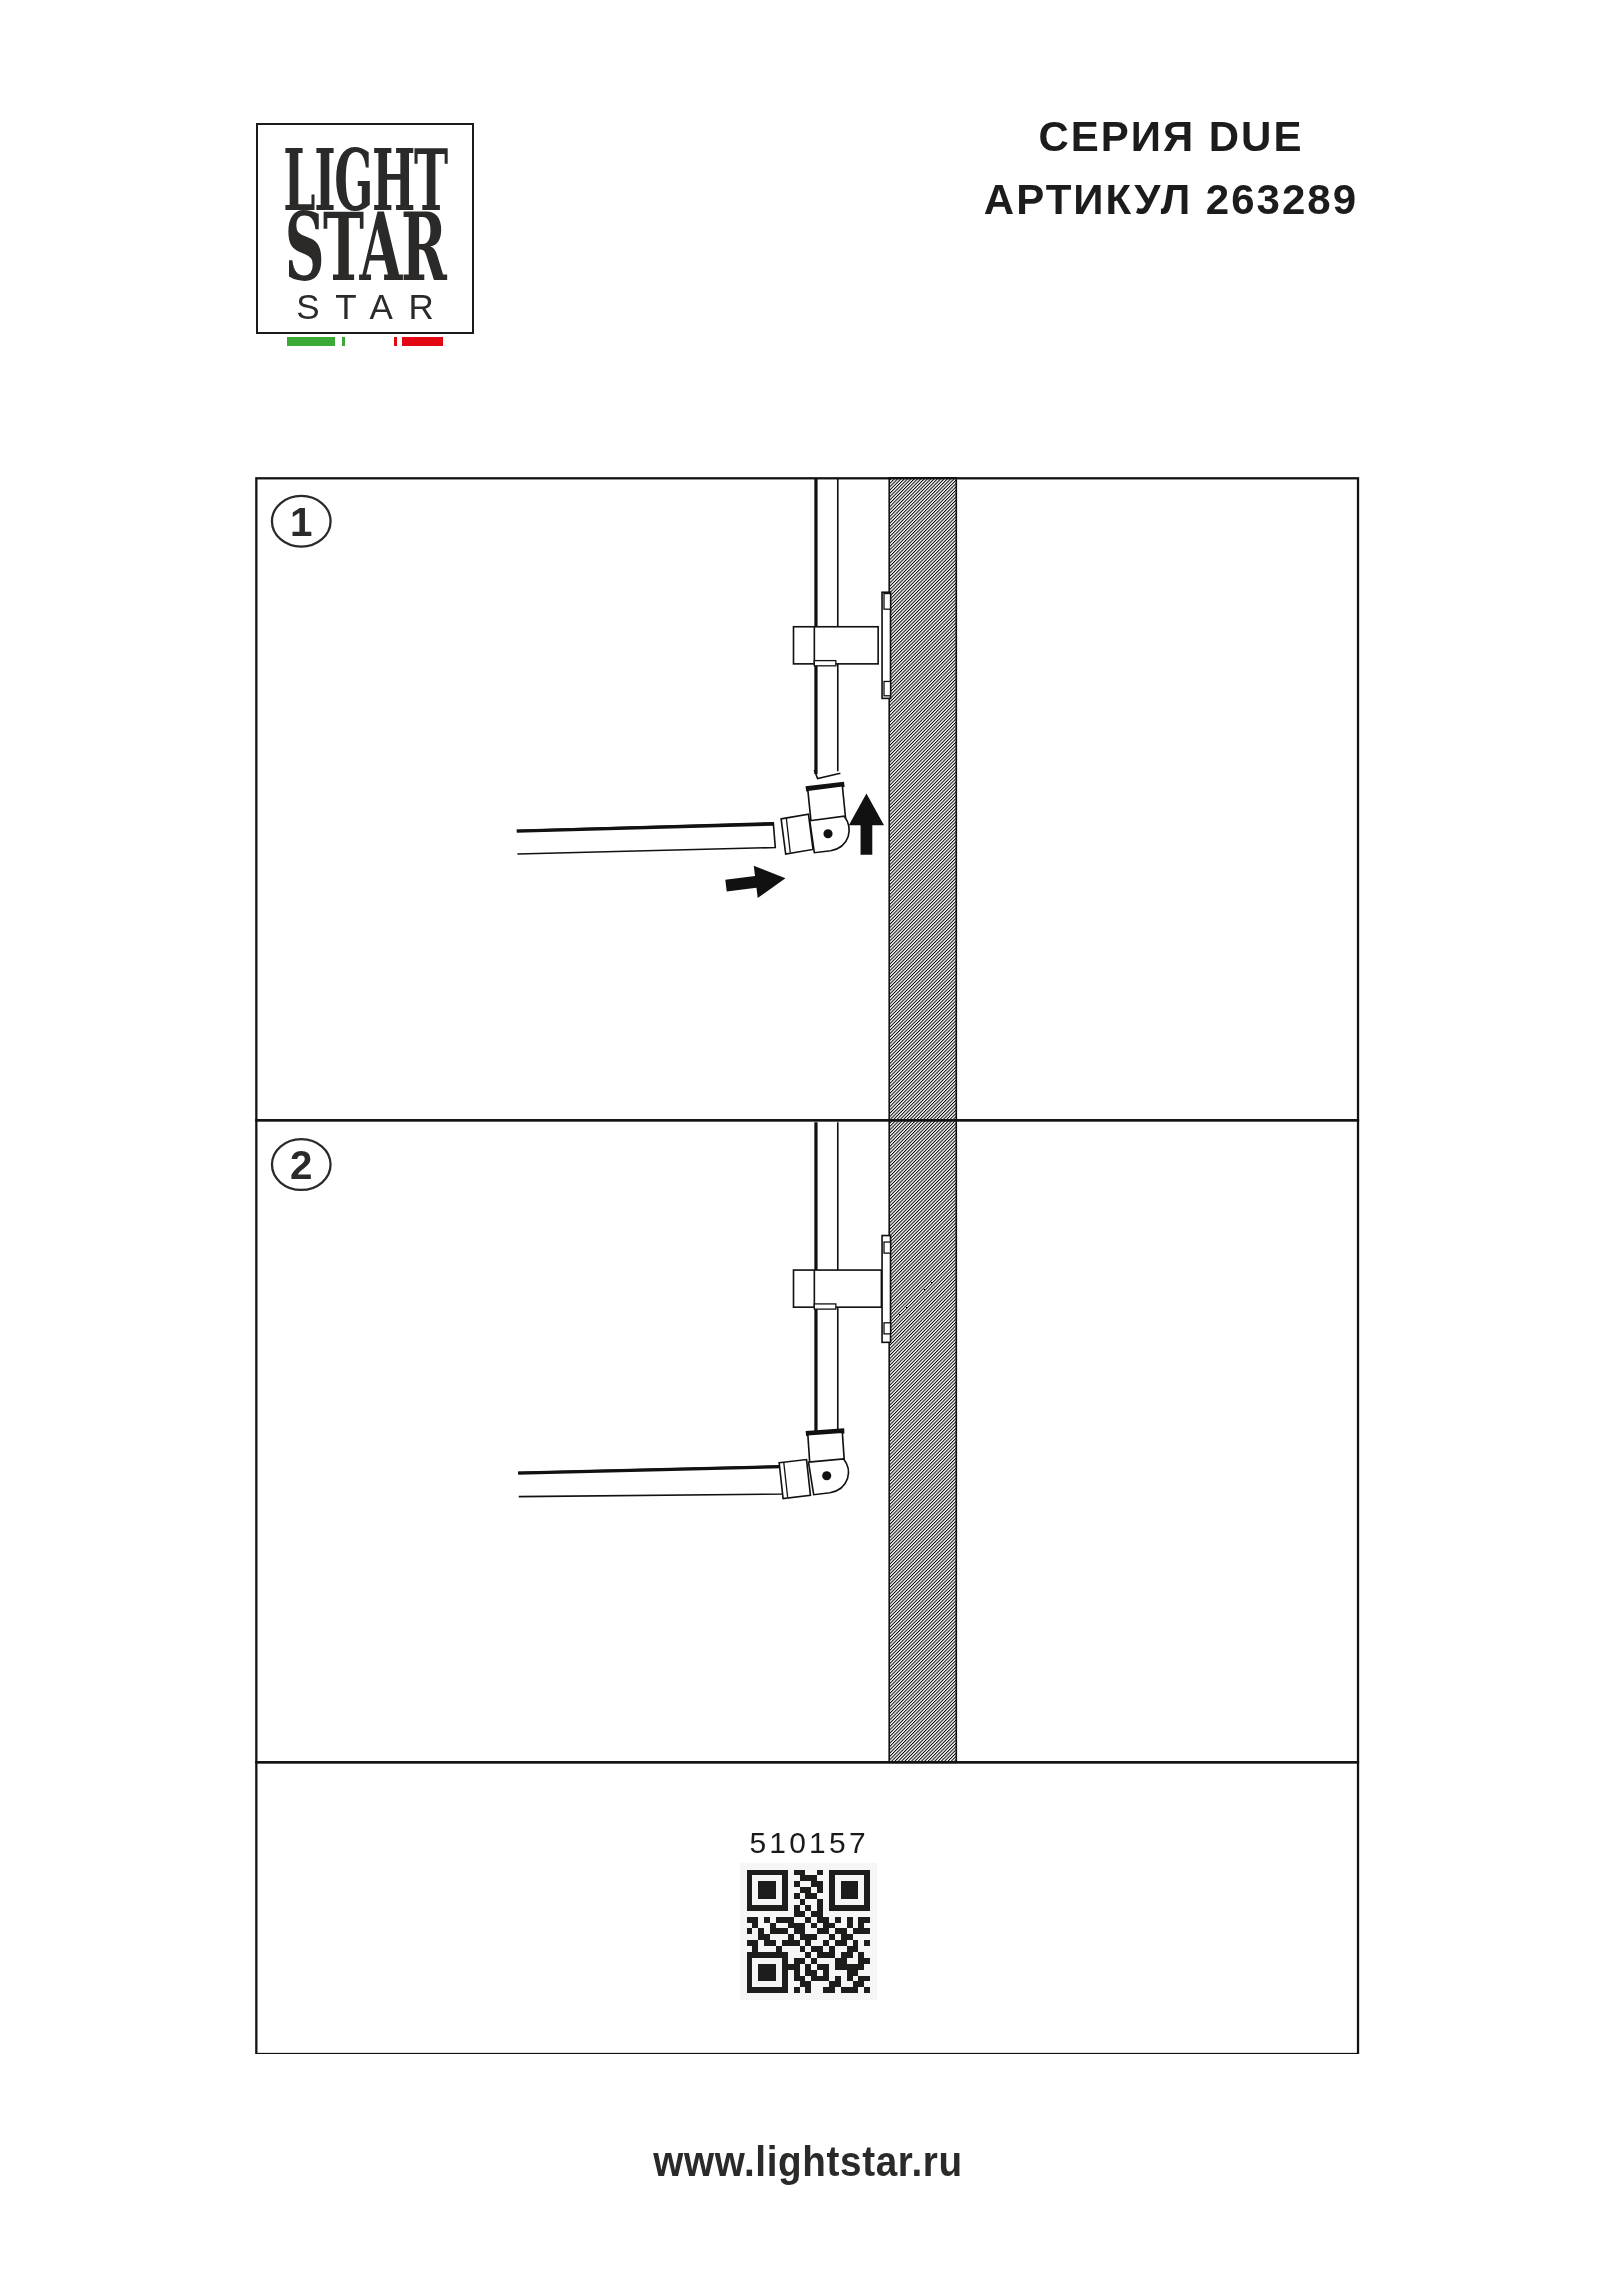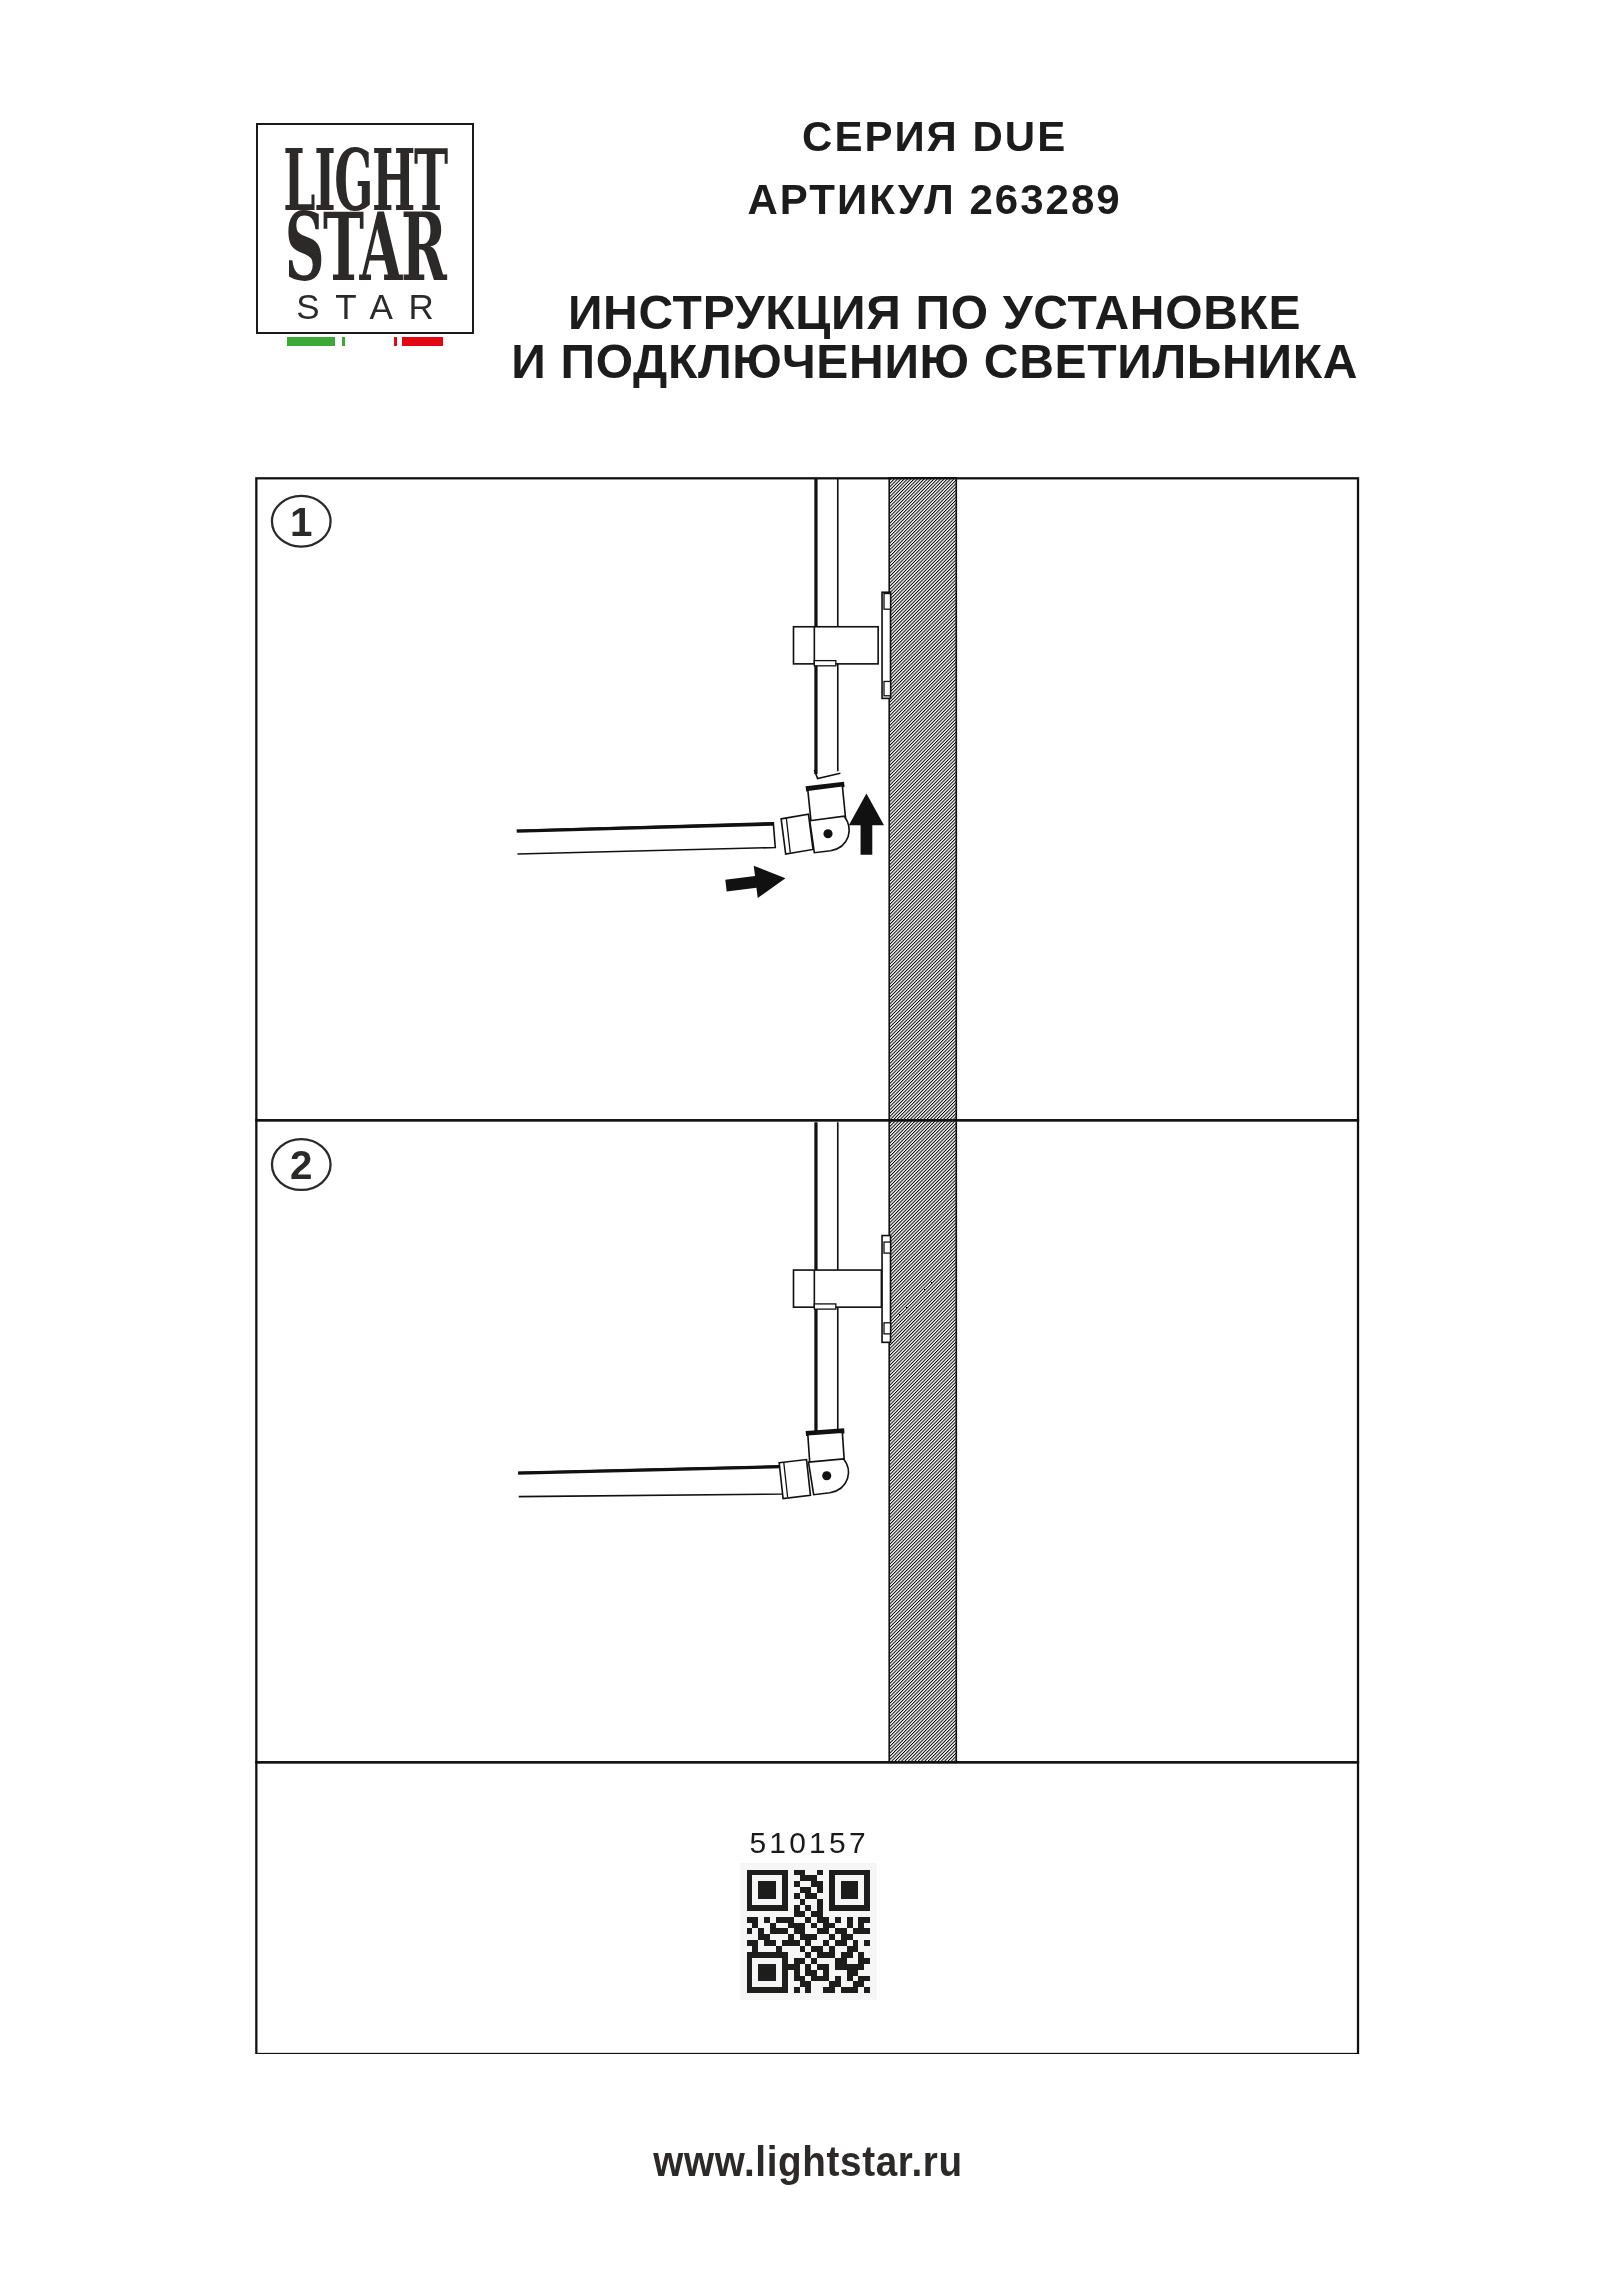--- a/index.html
+++ b/index.html
@@ -57,24 +57,20 @@
 <div class="logo-box">
   <div class="logo-line lt1">LIGHT</div>
   <div class="logo-line lt2">STAR</div>
   <div class="logo-line lt3">STAR</div>
   <div class="flag-bar" style="background: linear-gradient(90deg, rgb(58, 169, 53) 0px, rgb(58, 169, 53) 31%, rgb(255, 255, 255) 31%, rgb(255, 255, 255) 35.2%, rgb(58, 169, 53) 35.2%, rgb(58, 169, 53) 37.3%, rgb(255, 255, 255) 37.3%, rgb(255, 255, 255) 68.6%, rgb(227, 6, 19) 68.6%, rgb(227, 6, 19) 70.7%, rgb(255, 255, 255) 70.7%, rgb(255, 255, 255) 74%, rgb(227, 6, 19) 74%, rgb(227, 6, 19) 100%);"></div>
 </div>
 
 <div class="hdr">
   <div class="hdr-line">СЕРИЯ DUE</div>
   <div class="hdr-line">АРТИКУЛ 263289</div>
-  <div class="hdr-instruction">
-    <div>ИНСТРУКЦИЯ ПО УСТАНОВКЕ</div>
-    <div>И ПОДКЛЮЧЕНИЮ СВЕТИЛЬНИКА</div>
-  </div>
 </div>
 
 <svg class="diagram-svg" width="1105" height="1577" viewBox="391 733 1697 2422" xmlns="http://www.w3.org/2000/svg">
   <defs>
     <pattern id="hatch" width="3.6" height="3.6" patternUnits="userSpaceOnUse" patternTransform="rotate(45)">
       <rect width="3.6" height="3.6" fill="#ffffff"></rect>
       <rect width="1.5" height="3.6" fill="#000000"></rect>
     </pattern>
   </defs>
 

